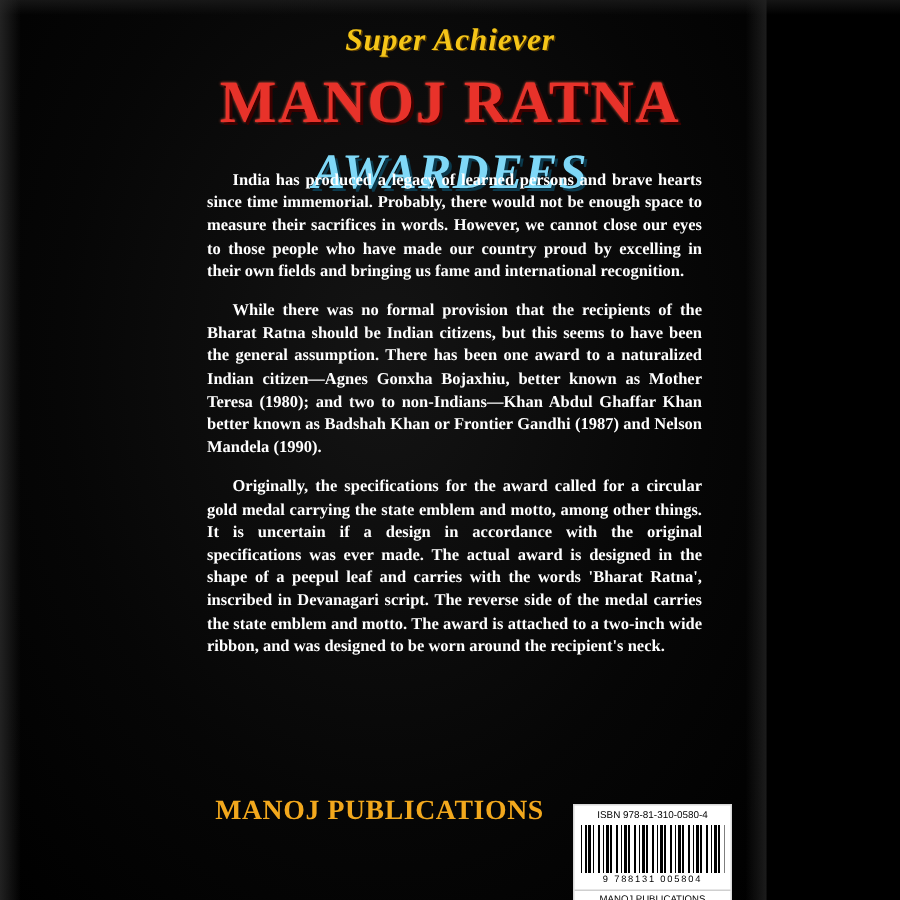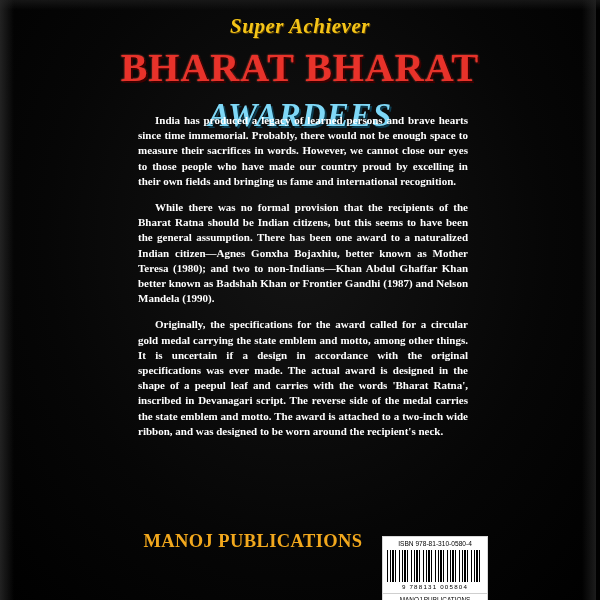--- a/index.html
+++ b/index.html
@@ -11,21 +11,21 @@
     position: relative;
     width: 600px;
     height: 600px;
     background: #000000;
     overflow: hidden;
     font-family: "Liberation Serif", serif;
   }
   .book {
     position: absolute;
     left: 0; top: 0;
-    width: 596px;
+    width: 511px;
     height: 600px;
     background: #050505;
     background-image:
       radial-gradient(ellipse at 50% 40%, #141414 0%, #060606 60%, #000000 100%);
   }
   
   .edge-left {
     position: absolute; left: 0; top: 0; width: 14px; height: 600px;
     background: linear-gradient(to right, #2a2a2a, rgba(0,0,0,0));
     opacity: .8;
@@ -163,21 +163,21 @@
 <body>
 
 <div id="page">
   <div class="book">
     <div class="edge-top"></div>
     <div class="edge-left"></div>
     <div class="edge-right"></div>
 
     <div class="title-block">
       <div class="super-achiever">Super Achiever</div>
-      <div class="bharat-ratna">BHARAT BHARAT</div>
+      <div class="bharat-ratna">MANOJ RATNA</div>
       <div class="awardees">AWARDEES</div>
     </div>
 
     <div class="body-text">
       <p>India has produced a legacy of learned persons and brave hearts since time immemorial. Probably, there would not be enough space to measure their sacrifices in words. However, we cannot close our eyes to those people who have made our country proud by excelling in their own fields and bringing us fame and international recognition.</p>
       <p>While there was no formal provision that the recipients of the Bharat Ratna should be Indian citizens, but this seems to have been the general assumption. There has been one award to a naturalized Indian citizen—Agnes Gonxha Bojaxhiu, better known as Mother Teresa (1980); and two to non-Indians—Khan Abdul Ghaffar Khan better known as Badshah Khan or Frontier Gandhi (1987) and Nelson Mandela (1990).</p>
       <p>Originally, the specifications for the award called for a circular gold medal carrying the state emblem and motto, among other things. It is uncertain if a design in accordance with the original specifications was ever made. The actual award is designed in the shape of a peepul leaf and carries with the words 'Bharat Ratna', inscribed in Devanagari script. The reverse side of the medal carries the state emblem and motto. The award is attached to a two-inch wide ribbon, and was designed to be worn around the recipient's neck.</p>
     </div>
 
     <div class="publisher">MANOJ PUBLICATIONS</div>

